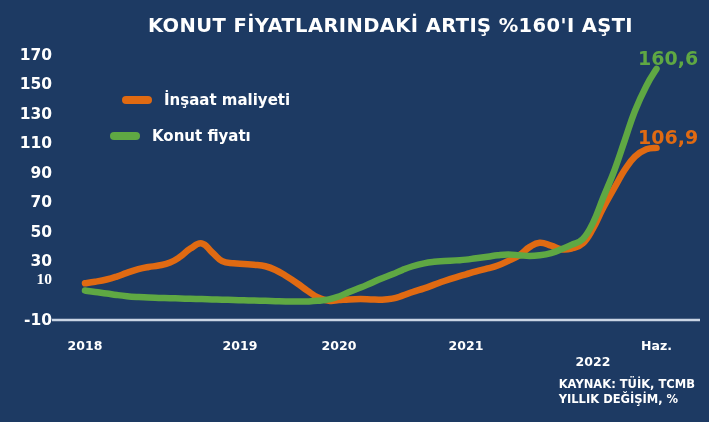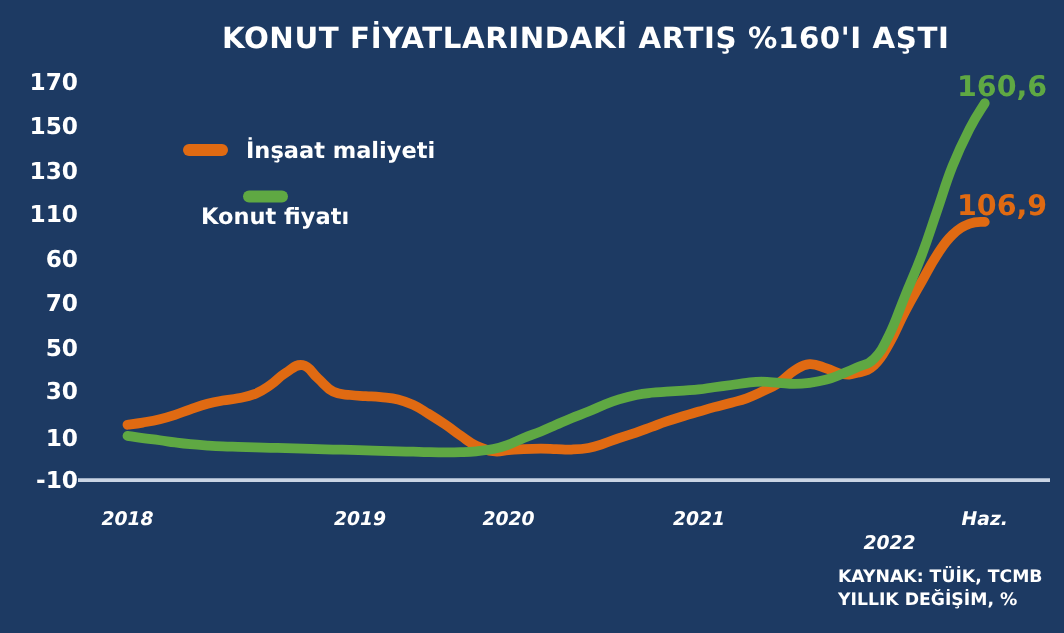--- a/index.html
+++ b/index.html
@@ -29,21 +29,20 @@
     transform:translateY(-50%);
   }
 
   .xlabel{
     position:absolute;
     color:#ffffff;
     font-size:12.5px;font-weight:bold;
     text-align:center;
     transform:translateX(-50%);
     white-space:nowrap;
-    font-style:italic;
   }
 
   #plot{position:absolute;left:0;top:0;width:709px;height:422px;}
 
   .legend-row{position:absolute;display:flex;align-items:center;justify-content:center;}
   .legend-swatch{
     width:30px;height:8px;border-radius:4px;margin-right:12px;
   }
   .legend-text{
     color:#ffffff;font-size:15px;font-weight:bold;white-space:nowrap;
@@ -71,41 +70,41 @@
       <line x1="52" x2="700" y1="320" y2="320" stroke="#c9d4e4" stroke-width="2.5"></line>
       <path d="M 85.00 283.19 C 87.24 282.87, 90.41 282.53, 95.16 281.72 C 99.91 280.91, 101.84 280.65, 106.59 279.51 C 111.34 278.38, 112.28 278.03, 116.75 276.57 C 121.22 275.11, 122.16 274.51, 126.91 272.89 C 131.66 271.27, 133.59 270.50, 138.34 269.21 C 143.09 267.91, 144.03 267.81, 148.50 267.00 C 152.97 266.19, 153.91 266.50, 158.66 265.53 C 163.41 264.56, 165.34 264.53, 170.09 262.58 C 174.84 260.64, 175.78 259.77, 180.25 256.69 C 184.72 253.62, 185.66 251.51, 190.41 248.60 C 195.16 245.68, 197.09 242.63, 201.84 243.44 C 206.59 244.25, 207.53 248.39, 212.00 252.28 C 216.47 256.16, 217.41 258.68, 222.16 261.11 C 226.91 263.54, 228.84 262.67, 233.59 263.32 C 238.34 263.97, 239.28 263.73, 243.75 264.06 C 248.22 264.38, 249.16 264.31, 253.91 264.79 C 258.66 265.28, 260.59 265.13, 265.34 266.26 C 270.09 267.40, 271.03 267.84, 275.50 269.94 C 279.97 272.05, 280.91 272.92, 285.66 275.83 C 290.41 278.75, 292.34 279.96, 297.09 283.19 C 301.84 286.43, 302.78 287.48, 307.25 290.56 C 311.72 293.63, 312.66 294.91, 317.41 297.18 C 322.16 299.45, 324.09 300.21, 328.84 300.86 C 333.59 301.51, 334.53 300.45, 339.00 300.13 C 343.47 299.80, 344.41 299.62, 349.16 299.39 C 353.91 299.16, 355.84 299.09, 360.59 299.09 C 365.34 299.09, 366.28 299.26, 370.75 299.39 C 375.22 299.52, 376.16 299.85, 380.91 299.68 C 385.66 299.52, 387.59 299.53, 392.34 298.65 C 397.09 297.78, 398.03 297.17, 402.50 295.71 C 406.97 294.25, 407.91 293.65, 412.66 292.03 C 417.41 290.41, 419.34 289.97, 424.09 288.35 C 428.84 286.73, 429.78 286.29, 434.25 284.67 C 438.72 283.05, 439.66 282.61, 444.41 280.99 C 449.16 279.37, 451.09 278.76, 455.84 277.31 C 460.59 275.85, 461.53 275.66, 466.00 274.36 C 470.47 273.07, 471.41 272.71, 476.16 271.42 C 480.91 270.12, 482.84 269.77, 487.59 268.47 C 492.34 267.18, 493.28 267.15, 497.75 265.53 C 502.22 263.91, 503.16 263.38, 507.91 261.11 C 512.66 258.84, 514.59 258.30, 519.34 255.22 C 524.09 252.15, 525.03 249.88, 529.50 247.13 C 533.97 244.37, 534.91 243.03, 539.66 242.71 C 544.41 242.38, 546.34 244.20, 551.09 245.65 C 555.84 247.11, 556.78 248.69, 561.25 249.33 C 565.72 249.98, 566.66 249.89, 571.41 248.60 C 576.16 247.30, 578.09 247.82, 582.84 243.44 C 587.59 239.07, 588.53 236.50, 593.00 228.72 C 597.47 220.95, 598.41 217.18, 603.16 208.11 C 607.91 199.04, 609.84 195.92, 614.59 187.50 C 619.34 179.08, 620.28 176.63, 624.75 169.83 C 629.22 163.03, 630.16 161.12, 634.91 156.58 C 639.66 152.05, 641.59 151.13, 646.34 149.22 C 651.09 147.31, 654.26 148.19, 656.50 147.90" fill="none" stroke="#e06a12" stroke-width="6.5" stroke-linecap="round" stroke-linejoin="round"></path>
       <path d="M 85.00 290.56 C 87.24 290.88, 90.41 291.38, 95.16 292.03 C 99.91 292.68, 101.84 292.85, 106.59 293.50 C 111.34 294.15, 112.28 294.39, 116.75 294.97 C 121.22 295.56, 122.16 295.70, 126.91 296.15 C 131.66 296.60, 133.59 296.71, 138.34 297.03 C 143.09 297.36, 144.03 297.43, 148.50 297.62 C 152.97 297.82, 153.91 297.79, 158.66 297.92 C 163.41 298.05, 165.34 298.08, 170.09 298.21 C 174.84 298.34, 175.78 298.38, 180.25 298.51 C 184.72 298.64, 185.66 298.67, 190.41 298.80 C 195.16 298.93, 197.09 298.96, 201.84 299.09 C 206.59 299.22, 207.53 299.26, 212.00 299.39 C 216.47 299.52, 217.41 299.55, 222.16 299.68 C 226.91 299.81, 228.84 299.85, 233.59 299.98 C 238.34 300.11, 239.28 300.14, 243.75 300.27 C 248.22 300.40, 249.16 300.44, 253.91 300.57 C 258.66 300.70, 260.59 300.73, 265.34 300.86 C 270.09 300.99, 271.03 301.03, 275.50 301.16 C 279.97 301.29, 280.91 301.35, 285.66 301.45 C 290.41 301.55, 292.34 301.60, 297.09 301.60 C 301.84 301.60, 302.78 301.61, 307.25 301.45 C 311.72 301.29, 312.66 301.31, 317.41 300.86 C 322.16 300.41, 324.09 300.36, 328.84 299.39 C 333.59 298.42, 334.53 298.06, 339.00 296.44 C 343.47 294.82, 344.41 293.97, 349.16 292.03 C 353.91 290.08, 355.84 289.55, 360.59 287.61 C 365.34 285.67, 366.28 285.14, 370.75 283.19 C 375.22 281.25, 376.16 280.72, 380.91 278.78 C 385.66 276.83, 387.59 276.30, 392.34 274.36 C 397.09 272.42, 398.03 271.73, 402.50 269.94 C 406.97 268.16, 407.91 267.72, 412.66 266.26 C 417.41 264.81, 419.34 264.29, 424.09 263.32 C 428.84 262.35, 429.78 262.33, 434.25 261.85 C 438.72 261.36, 439.66 261.44, 444.41 261.11 C 449.16 260.79, 451.09 260.70, 455.84 260.38 C 460.59 260.05, 461.53 260.12, 466.00 259.64 C 470.47 259.15, 471.41 258.81, 476.16 258.17 C 480.91 257.52, 482.84 257.34, 487.59 256.69 C 492.34 256.05, 493.28 255.71, 497.75 255.22 C 502.22 254.74, 503.16 254.49, 507.91 254.49 C 512.66 254.49, 514.59 254.90, 519.34 255.22 C 524.09 255.55, 525.03 255.96, 529.50 255.96 C 533.97 255.96, 534.91 255.87, 539.66 255.22 C 544.41 254.57, 546.34 254.31, 551.09 253.01 C 555.84 251.72, 556.78 251.11, 561.25 249.33 C 565.72 247.55, 566.66 247.18, 571.41 244.92 C 576.16 242.65, 578.09 243.89, 582.84 239.03 C 587.59 234.17, 588.53 231.90, 593.00 222.83 C 597.47 213.76, 598.41 209.47, 603.16 197.81 C 607.91 186.15, 609.84 182.46, 614.59 169.83 C 619.34 157.20, 620.28 153.34, 624.75 140.39 C 629.22 127.43, 630.16 122.93, 634.91 110.94 C 639.66 98.96, 641.59 95.18, 646.34 85.92 C 651.09 76.65, 654.26 72.60, 656.50 68.84" fill="none" stroke="#5fa843" stroke-width="6.5" stroke-linecap="round" stroke-linejoin="round"></path>
     </svg>
 
   <div id="ylabels">
       <div class="ylabel" style="left: 0px; top: 55px;">170</div>
       <div class="ylabel" style="left: 0px; top: 84.4444px;">150</div>
       <div class="ylabel" style="left: 0px; top: 113.889px;">130</div>
       <div class="ylabel" style="left: 0px; top: 143.333px;">110</div>
-      <div class="ylabel" style="left: 0px; top: 172.778px;">60</div>
+      <div class="ylabel" style="left: 0px; top: 172.778px;">90</div>
       <div class="ylabel" style="left: 0px; top: 202.222px;">70</div>
       <div class="ylabel" style="left: 0px; top: 231.667px;">50</div>
       <div class="ylabel" style="left: 0px; top: 261.111px;">30</div>
-      <div class="ylabel" style="left: 0px; top: 292px;">10</div>
+      <div class="ylabel" style="left: 0px; top: 279px; font-family: Liberation Serif, serif;">10</div>
       <div class="ylabel" style="left: 0px; top: 320px;">-10</div>
     </div>
   <div id="xlabels">
       <div class="xlabel" style="left: 85px; top: 338px;">2018</div>
       <div class="xlabel" style="left: 212px; top: 338px; margin-left: 28px;">2019</div>
       <div class="xlabel" style="left: 339px; top: 338px;">2020</div>
       <div class="xlabel" style="left: 466px; top: 338px;">2021</div>
       <div class="xlabel" style="left: 593px; top: 338px; margin-top: 16px;">2022</div>
       <div class="xlabel" style="left: 656.5px; top: 338px;">Haz.</div>
     </div>
   <div id="legend">
       <div class="legend-row" style="left: 122px; top: 91px;">
         <div class="legend-swatch" style="background: rgb(224, 106, 18);"></div>
         <div class="legend-text">İnşaat maliyeti</div>
       </div>
-      <div class="legend-row" style="left: 134px; top: 127px; flex-direction: column;">
+      <div class="legend-row" style="left: 110px; top: 127px;">
         <div class="legend-swatch" style="background: rgb(95, 168, 67);"></div>
         <div class="legend-text">Konut fiyatı</div>
       </div>
     </div>
   <div id="endlabels">
       <div class="endlabel" style="color: rgb(224, 106, 18); left: 638px; top: 125.897px;">106,9</div>
       <div class="endlabel" style="color: rgb(95, 168, 67); left: 638px; top: 46.8389px;">160,6</div>
     </div>
 
   <div class="source">KAYNAK: TÜİK, TCMB

